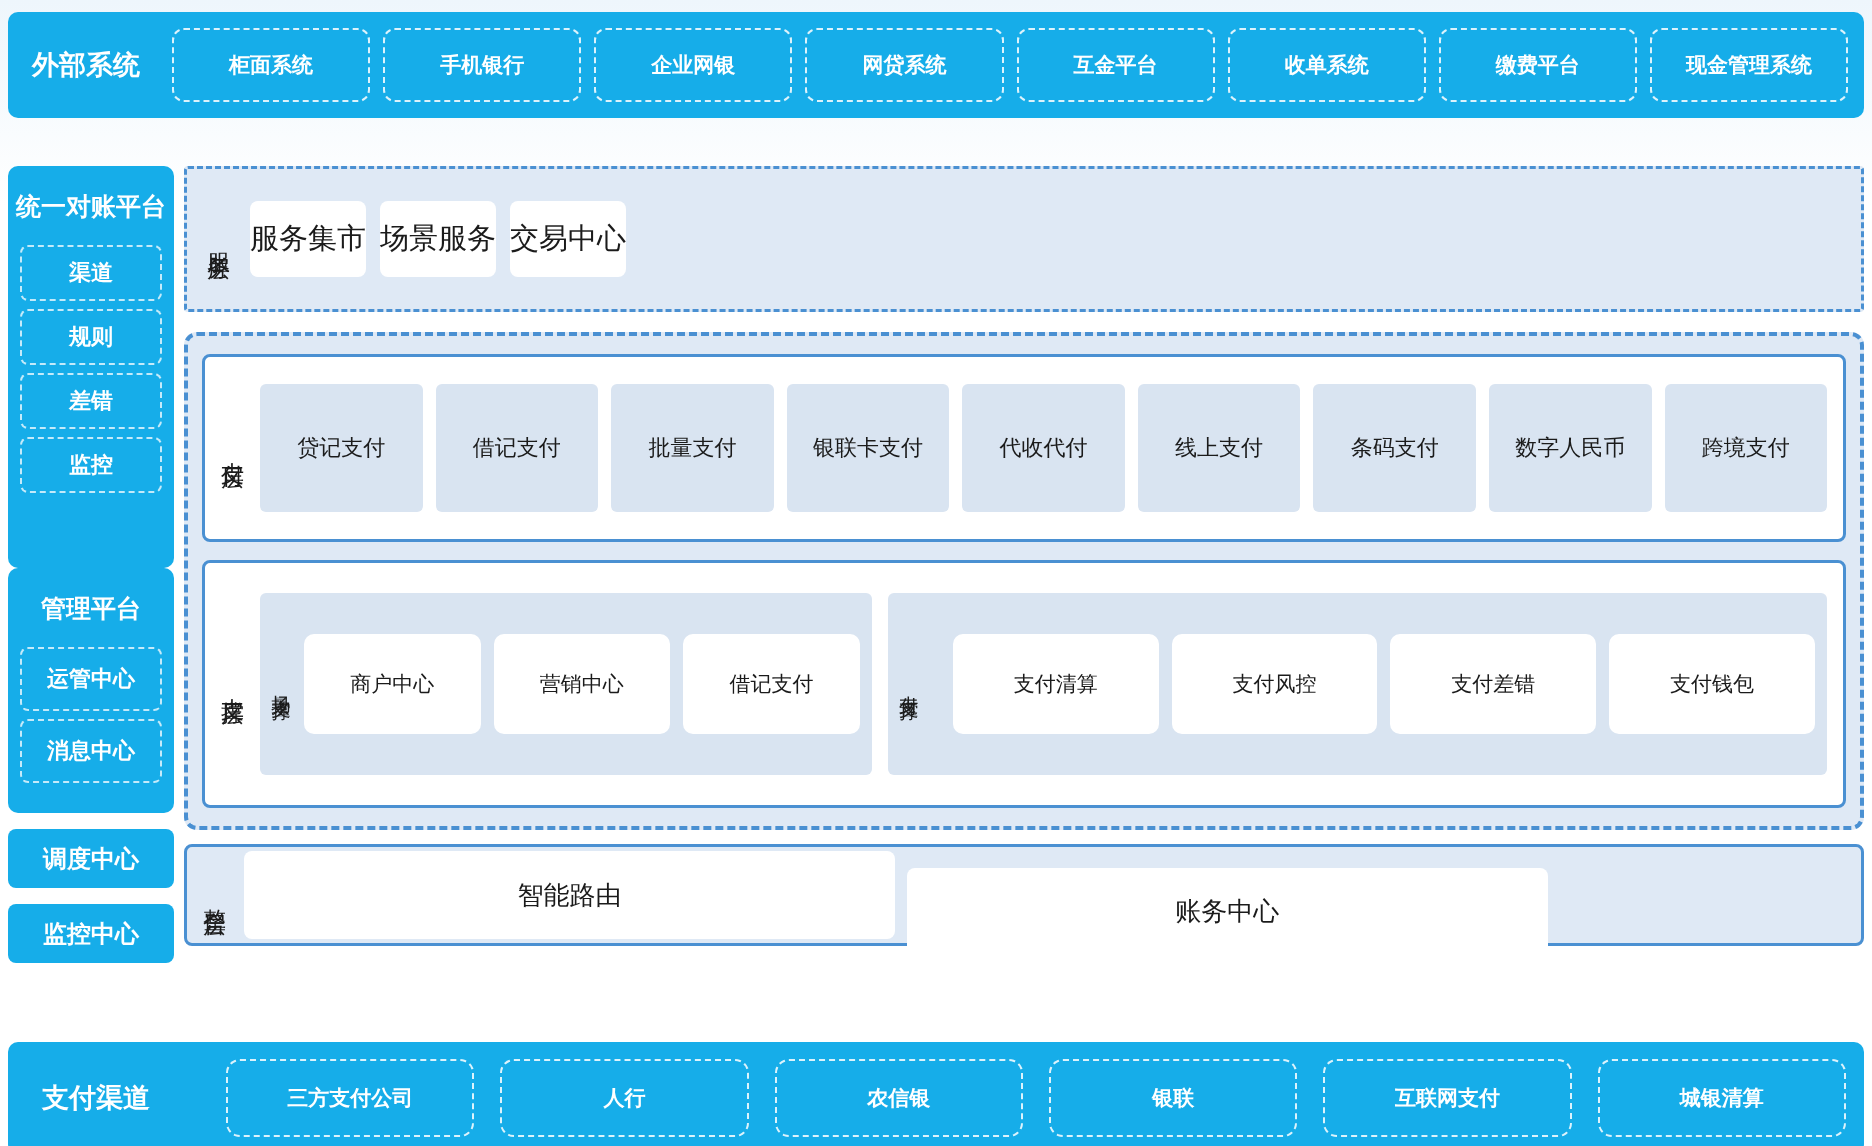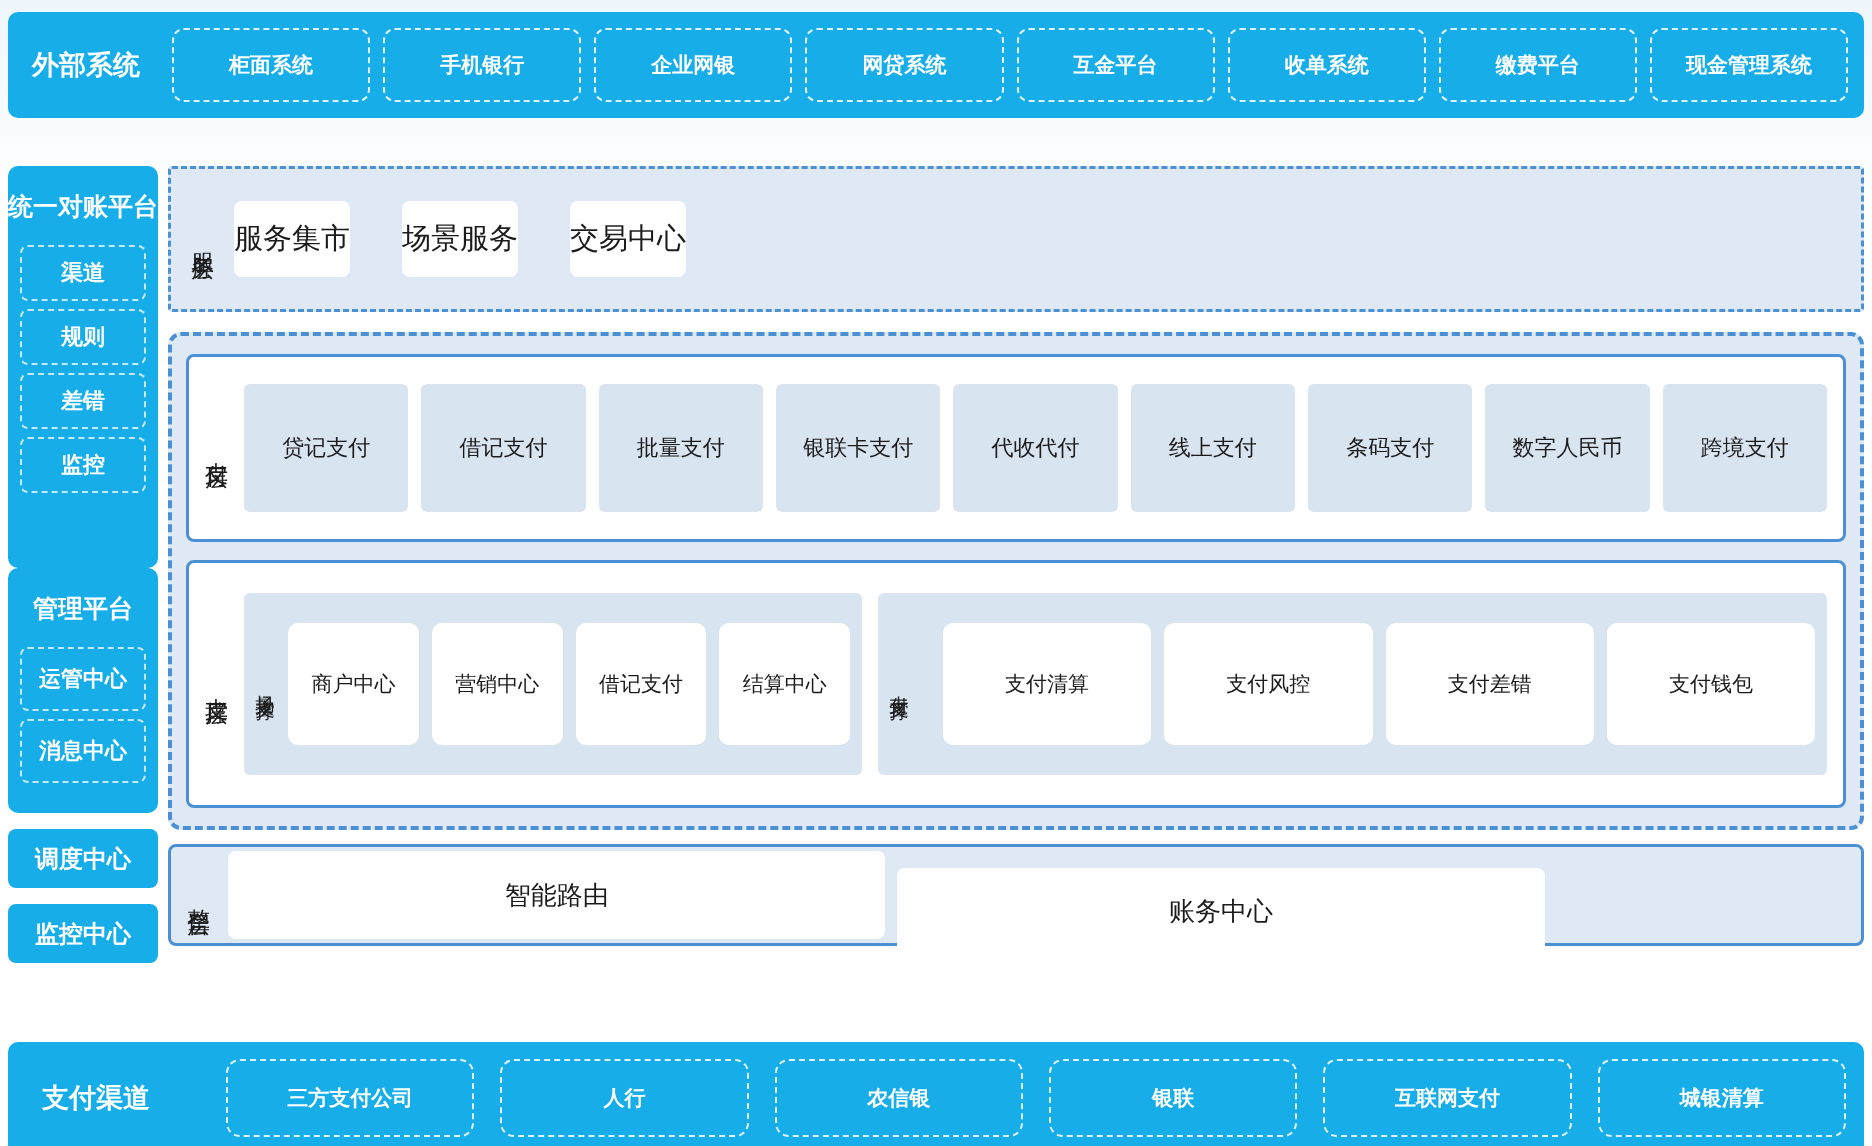--- a/index.html
+++ b/index.html
@@ -37,21 +37,21 @@
     flex:1;
     border:2px dashed rgba(255,255,255,.85);
     display:flex;align-items:center;justify-content:center;
     font-weight:bold;font-size:21px;color:#fff;white-space:nowrap;
   }
   .topbar .bar-item{height:74px;border-radius:12px;}
   .bottombar .bar-item{height:78px;border-radius:14px;}
   
   .layout{display:flex;gap:10px;margin-top:48px;height:814px;}
   
-  .sidebar{width:150px;flex:none;display:flex;flex-direction:column;}
+  .sidebar{width:166px;flex:none;display:flex;flex-direction:column;}
   .side-panel{background:var(--accent);border-radius:10px;color:#fff;display:flex;flex-direction:column;}
   .side-panel.reco{height:402px;}
   .side-panel.mgmt{height:245px;margin-top:0;}
   .side-title{font-size:25px;font-weight:bold;text-align:center;padding:24px 0 14px 0;white-space:nowrap;}
   .side-item{
     margin:8px 12px 8px 12px;height:56px;flex:none;
     border:2px dashed rgba(255,255,255,.75);border-radius:8px;
     display:flex;align-items:center;justify-content:center;
     font-size:22px;font-weight:600;white-space:nowrap;
   }
@@ -73,21 +73,21 @@
   .center-text{display:flex;align-items:center;justify-content:center;white-space:nowrap;}
   
   .service-layer{
     height:146px;flex:none;
     border:3px dashed var(--border-blue);
     background:var(--panel-bg);
     border-radius:4px;
     display:flex;align-items:center;
     padding:0 18px 0 20px;gap:20px;
   }
-  .svc-row{flex:1;display:flex;align-items:center;gap:52px;min-width:0;}
+  .svc-row{flex:1;display:flex;align-items:center;gap:14px;min-width:0;}
   .svc-box{flex:405;height:76px;background:#fff;border-radius:8px;font-size:29px;}
   .svc-spacer{flex:295;}
   
   .dashed-wrap{
     margin-top:20px;height:498px;flex:none;
     border:4px dashed var(--border-blue);
     background:var(--panel-bg);
     border-radius:13px;
     padding:18px 14px;
     display:flex;flex-direction:column;gap:18px;
@@ -102,21 +102,21 @@
   .pay-item{flex:1;height:128px;background:var(--item-bg);border-radius:6px;font-size:22px;}
   .support-panel{flex:1;}
   .support-row{flex:1;display:flex;align-items:center;gap:16px;min-width:0;}
   .group{
     background:var(--item-bg);border-radius:6px;height:182px;
     display:flex;align-items:center;gap:13px;padding:0 12px;min-width:0;
   }
   .group.scene{flex:610;}
   .group.paysup{flex:950;}
   .group-label{font-size:19px;letter-spacing:2px;}
-  .group-item{flex:1;height:122px;background:#fff;border-radius:10px;font-size:21px;}
+  .group-item{flex:1;height:100px;background:#fff;border-radius:10px;font-size:21px;}
   
   .integration{
     margin-top:14px;height:102px;flex:none;
     border:3px solid var(--border-blue);
     border-radius:8px;background:var(--panel-bg);
     display:flex;align-items:center;
     padding:0 16px;gap:18px;
   }
   .int-row{flex:1;display:flex;align-items:center;gap:12px;min-width:0;}
   .int-box{height:88px;background:#fff;border-radius:8px;font-size:26px;}
@@ -225,21 +225,20 @@
           <div class="group scene">
             <div class="vlabel group-label">场景支撑</div>
             <div class="svc-row" style="gap:13px;">
 
                 <div class="group-item center-text">商户中心</div>
 
                 <div class="group-item center-text">营销中心</div>
 
                 <div class="group-item center-text">借记支付</div>
 
-                <div class="group-item center-text">结算中心</div>
               </div>
           </div>
           <div class="group paysup">
             <div class="vlabel group-label">支付支撑</div>
             <div class="svc-row" style="gap:13px;padding-left:21px;">
 
                 <div class="group-item center-text">支付清算</div>
 
                 <div class="group-item center-text">支付风控</div>
 

